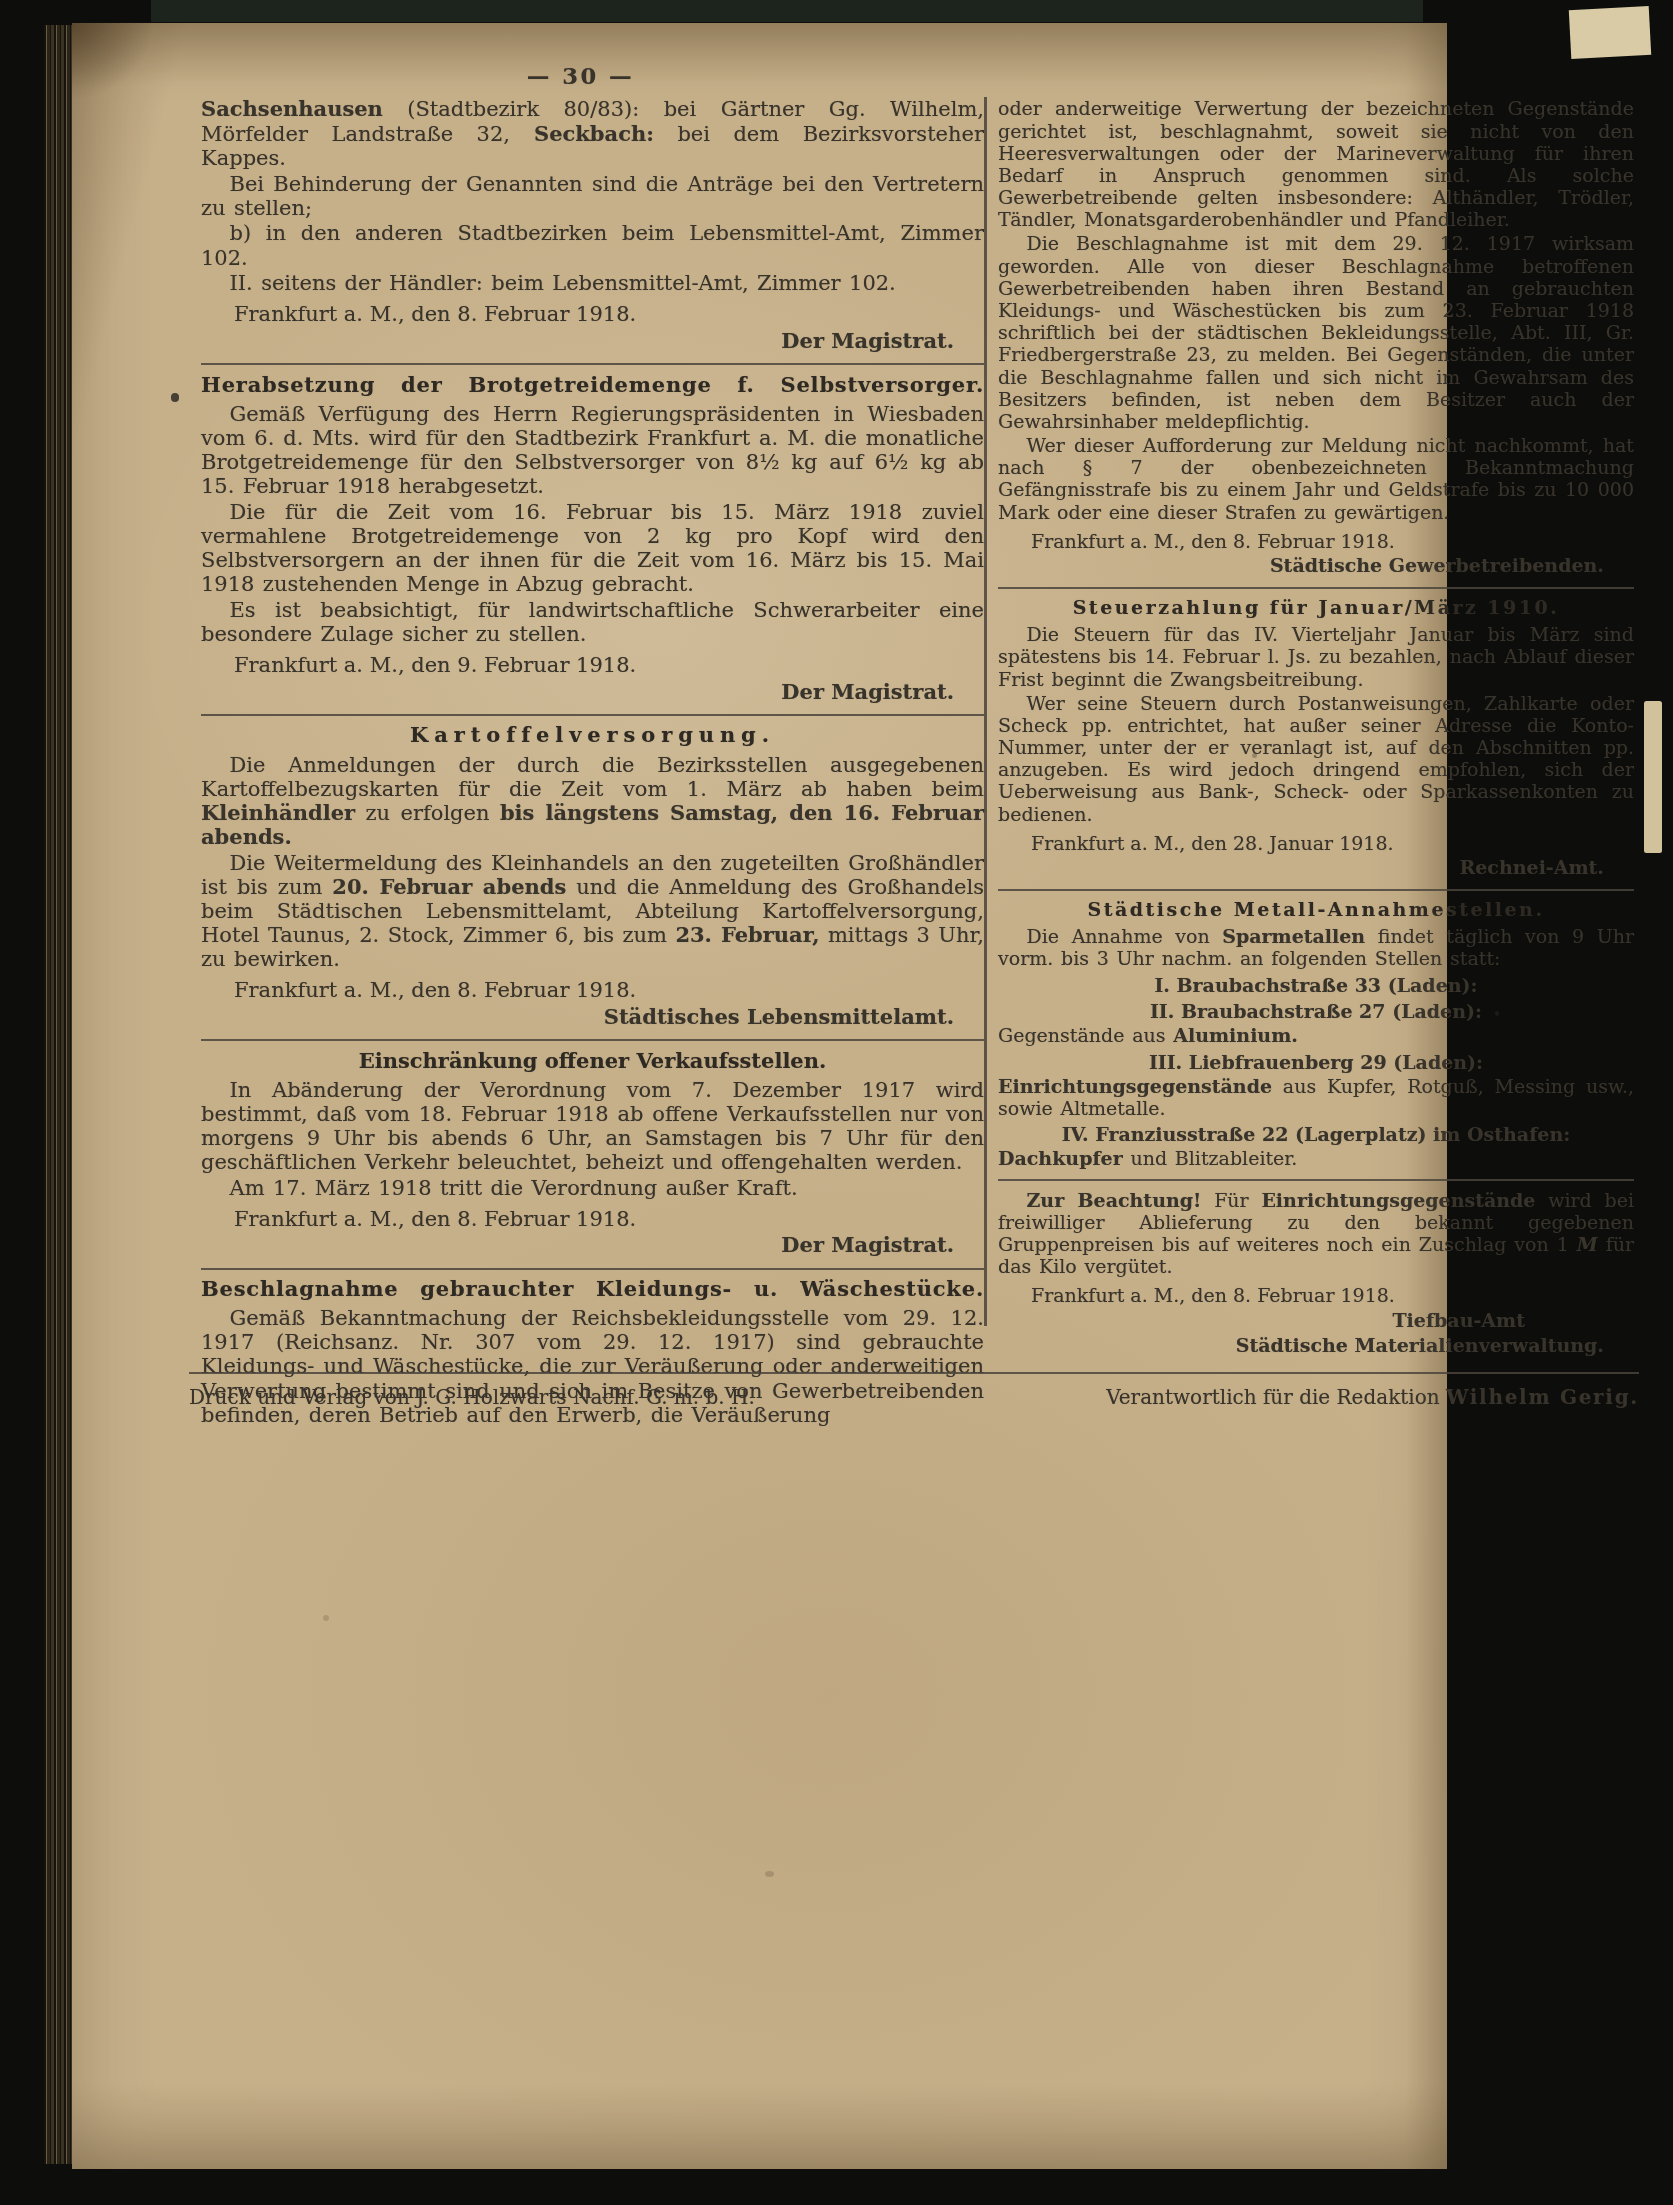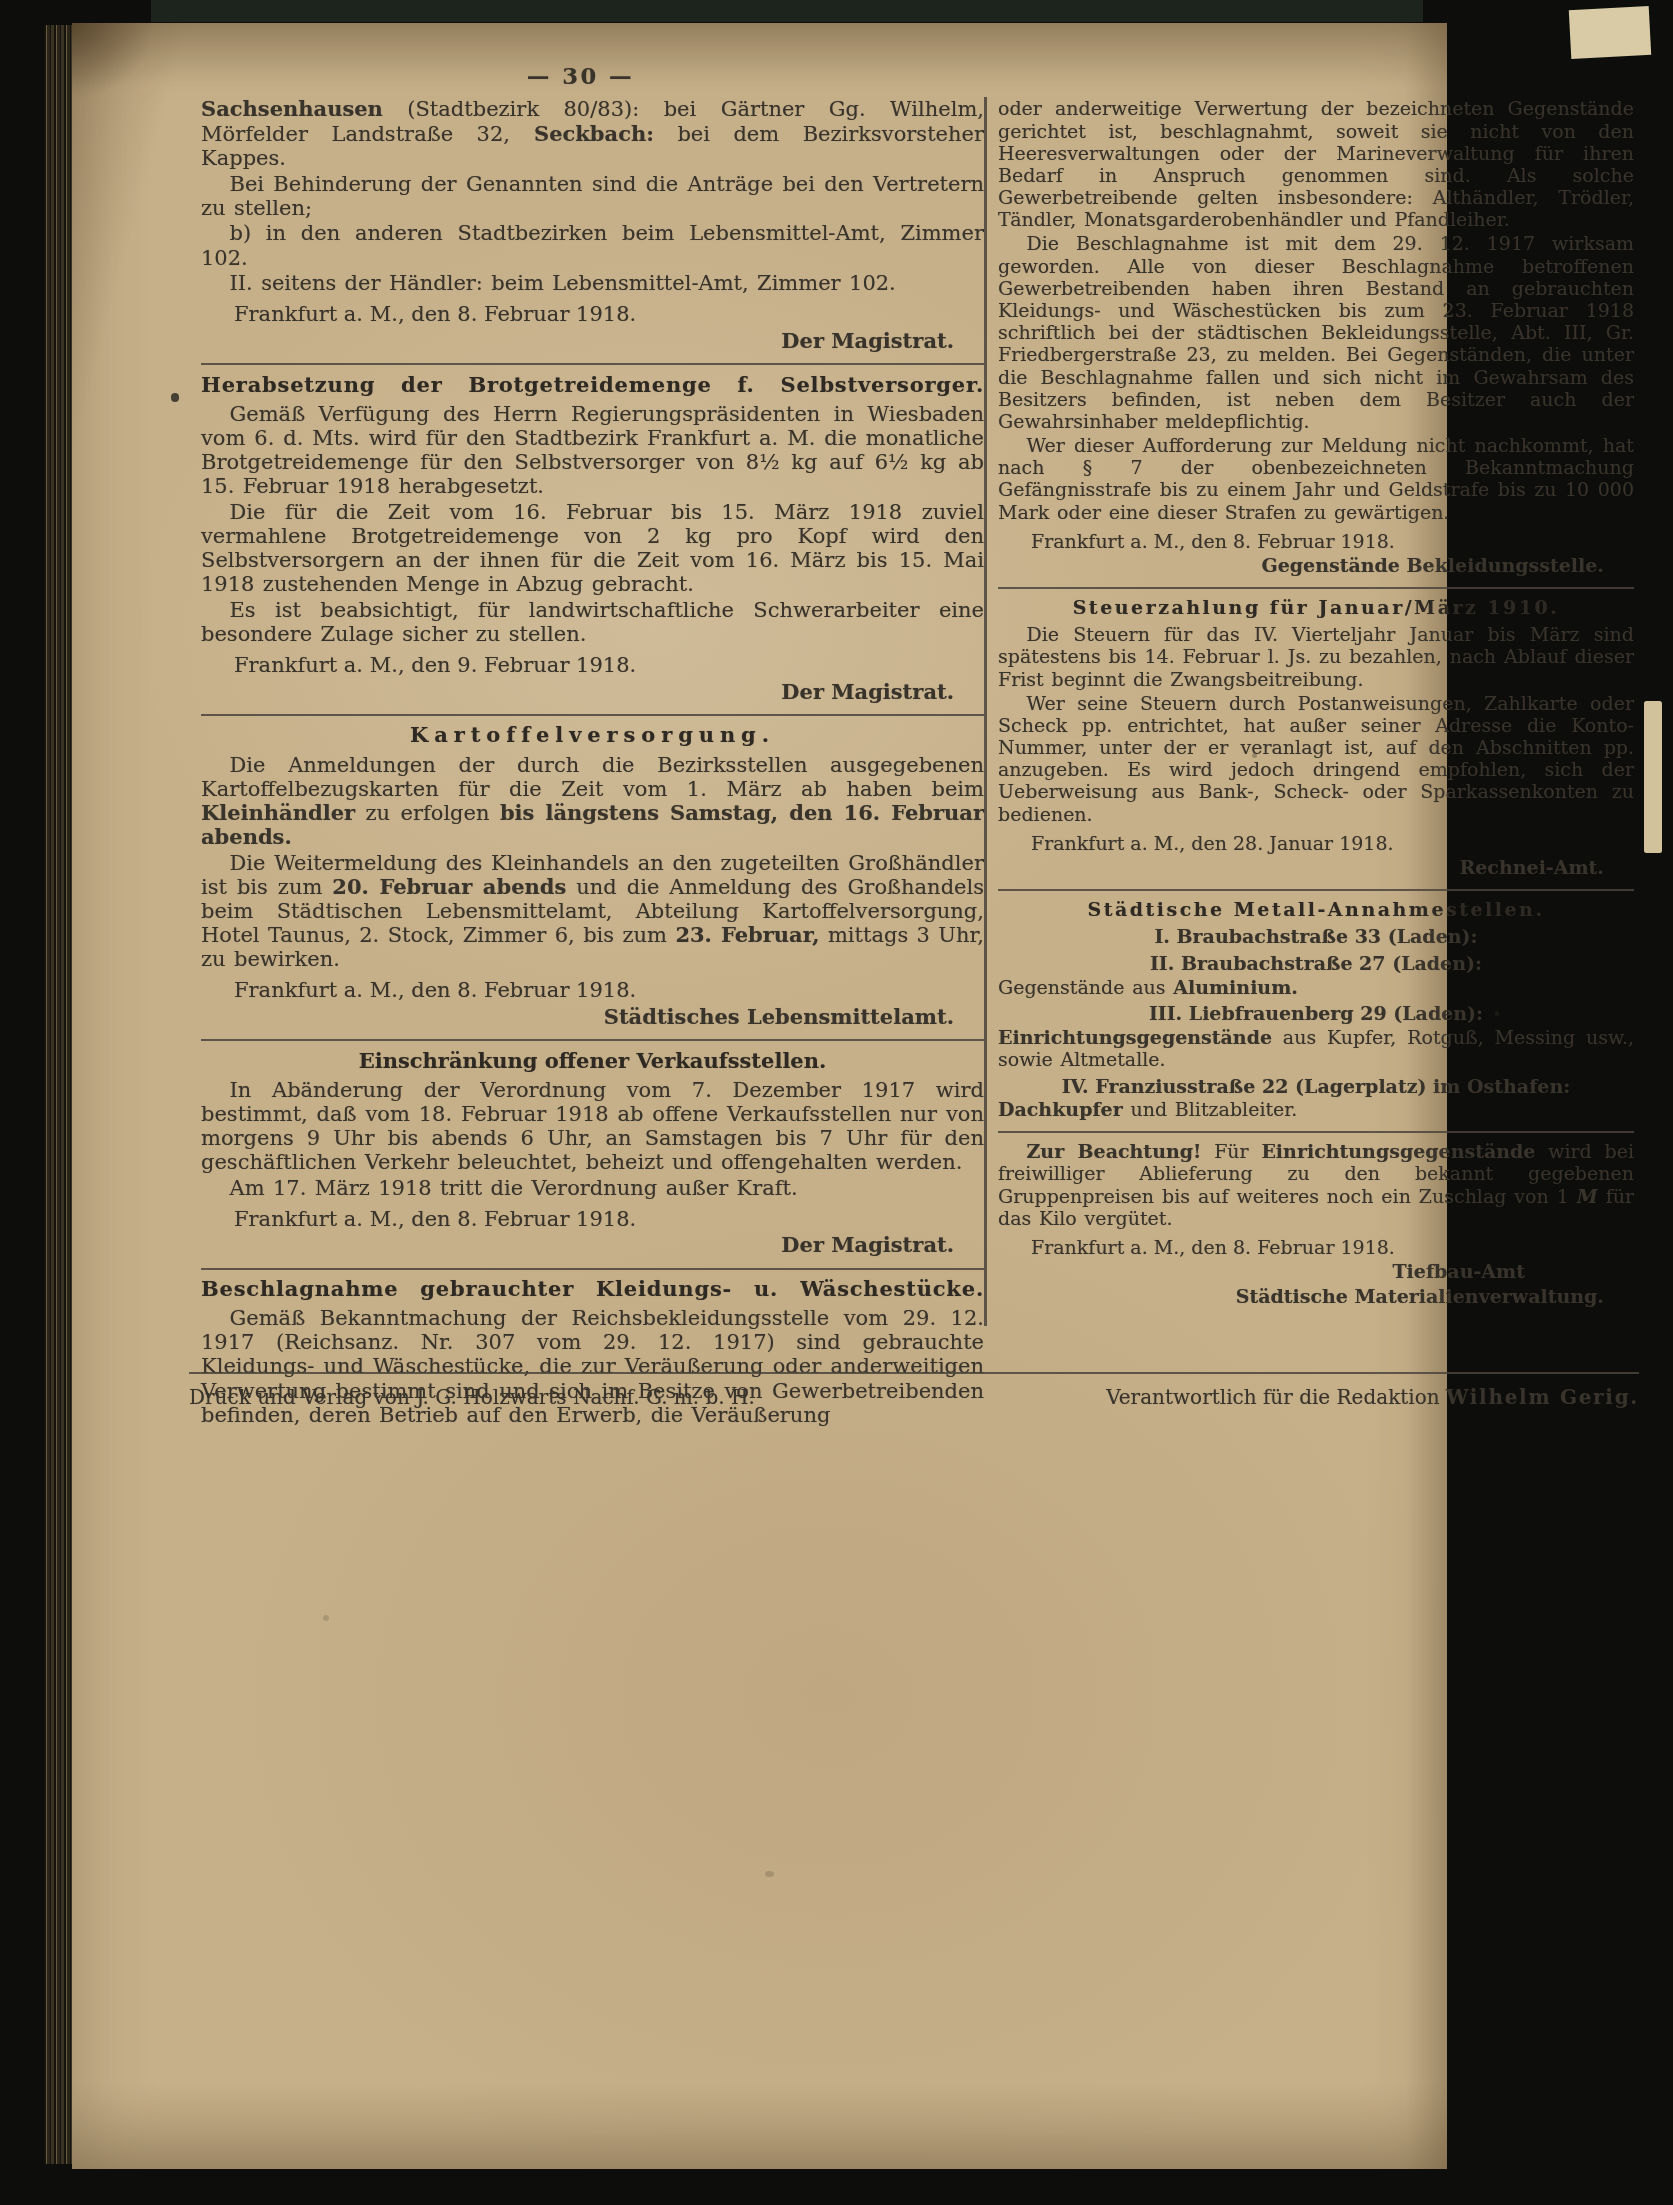--- a/index.html
+++ b/index.html
@@ -151,37 +151,38 @@
 
   <div class="divider"></div>
 
   <div class="col col-right">
 
     <section class="sec">
       <p class="p flush">oder anderweitige Verwertung der bezeichneten Gegenstände gerichtet ist, beschlagnahmt, soweit sie nicht von den Heeresverwaltungen oder der Marineverwaltung für ihren Bedarf in Anspruch genommen sind. Als solche Gewerbetreibende gelten insbesondere: Althändler, Trödler, Tändler, Monatsgarderobenhändler und Pfandleiher.</p>
       <p class="p">Die Beschlagnahme ist mit dem 29. 12. 1917 wirksam geworden. Alle von dieser Beschlagnahme betroffenen Gewerbetreibenden haben ihren Bestand an gebrauchten Kleidungs- und Wäschestücken bis zum 23. Februar 1918 schriftlich bei der städtischen Bekleidungsstelle, Abt. III, Gr. Friedbergerstraße 23, zu melden. Bei Gegenständen, die unter die Beschlagnahme fallen und sich nicht im Gewahrsam des Besitzers befinden, ist neben dem Besitzer auch der Gewahrsinhaber meldepflichtig.</p>
       <p class="p">Wer dieser Aufforderung zur Meldung nicht nachkommt, hat nach § 7 der obenbezeichneten Bekanntmachung Gefängnisstrafe bis zu einem Jahr und Geldstrafe bis zu 10 000 Mark oder eine dieser Strafen zu gewärtigen.</p>
       <p class="dateline">Frankfurt a. M., den 8. Februar 1918.</p>
-      <p class="signature">Gegenstände Bekleidungsstelle.</p>
+      <p class="signature">Städtische Gewerbetreibenden.</p>
     </section>
 
     <div class="rule"></div>
 
     <section class="sec">
       <h2 class="heading spread2" style="font-size:inherit">Steuerzahlung für Januar/März 1910.</h2>
       <p class="p">Die Steuern für das IV. Vierteljahr Januar bis März sind spätestens bis 14. Februar l. Js. zu bezahlen, nach Ablauf dieser Frist beginnt die Zwangsbeitreibung.</p>
       <p class="p">Wer seine Steuern durch Postanweisungen, Zahlkarte oder Scheck pp. entrichtet, hat außer seiner Adresse die Konto-Nummer, unter der er veranlagt ist, auf den Abschnitten pp. anzugeben. Es wird jedoch dringend empfohlen, sich der Ueberweisung aus Bank-, Scheck- oder Sparkassenkonten zu bedienen.</p>
       <p class="dateline">Frankfurt a. M., den 28. Januar 1918.</p>
       <p class="signature">Rechnei-Amt.</p>
     </section>
 
     <div class="rule"></div>
 
     <section class="sec">
       <h2 class="heading spread2" style="font-size:inherit">Städtische Metall-Annahmestellen.</h2>
+      <p class="p"><span>Die Annahme von </span><b>Sparmetallen</b><span> findet täglich von 9 Uhr vorm. bis 3 Uhr nachm. an folgenden Stellen statt:</span></p>
 
       <p class="station">I. Braubachstraße 33 (Laden):</p>
 
       <p class="station">II. Braubachstraße 27 (Laden):</p>
       <p class="p flush"><span>Gegenstände aus </span><b>Aluminium.</b></p>
 
       <p class="station">III. Liebfrauenberg 29 (Laden):</p>
       <p class="p flush"><b>Einrichtungsgegenstände</b><span> aus Kupfer, Rotguß, Messing usw., sowie Altmetalle.</span></p>
 
       <p class="station">IV. Franziusstraße 22 (Lagerplatz) im Osthafen:</p>

